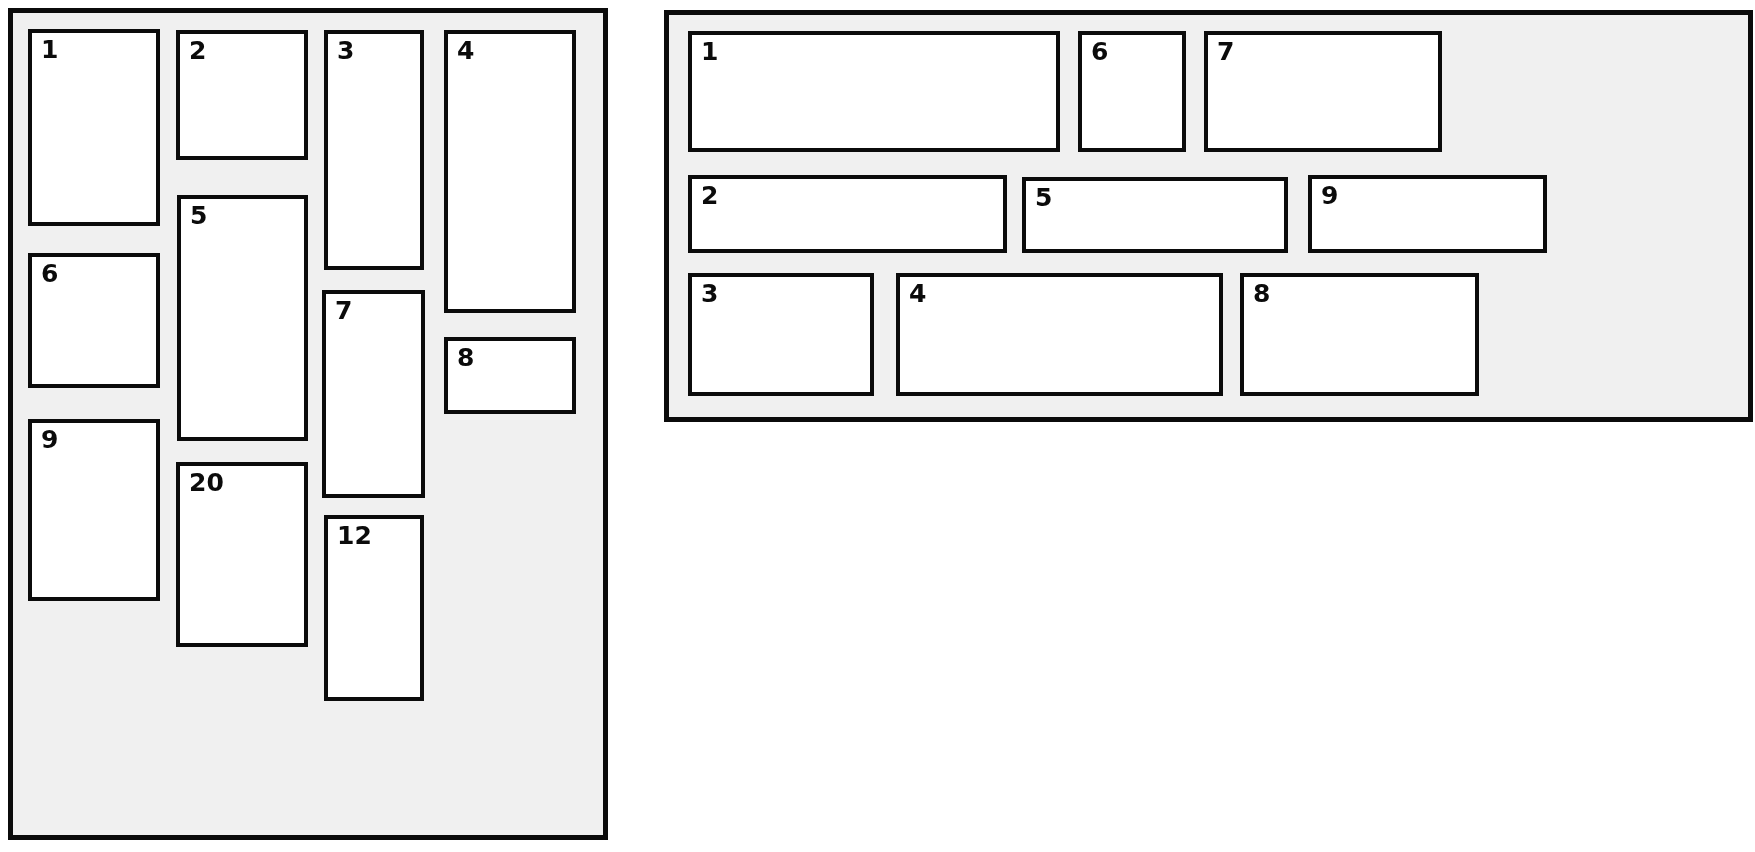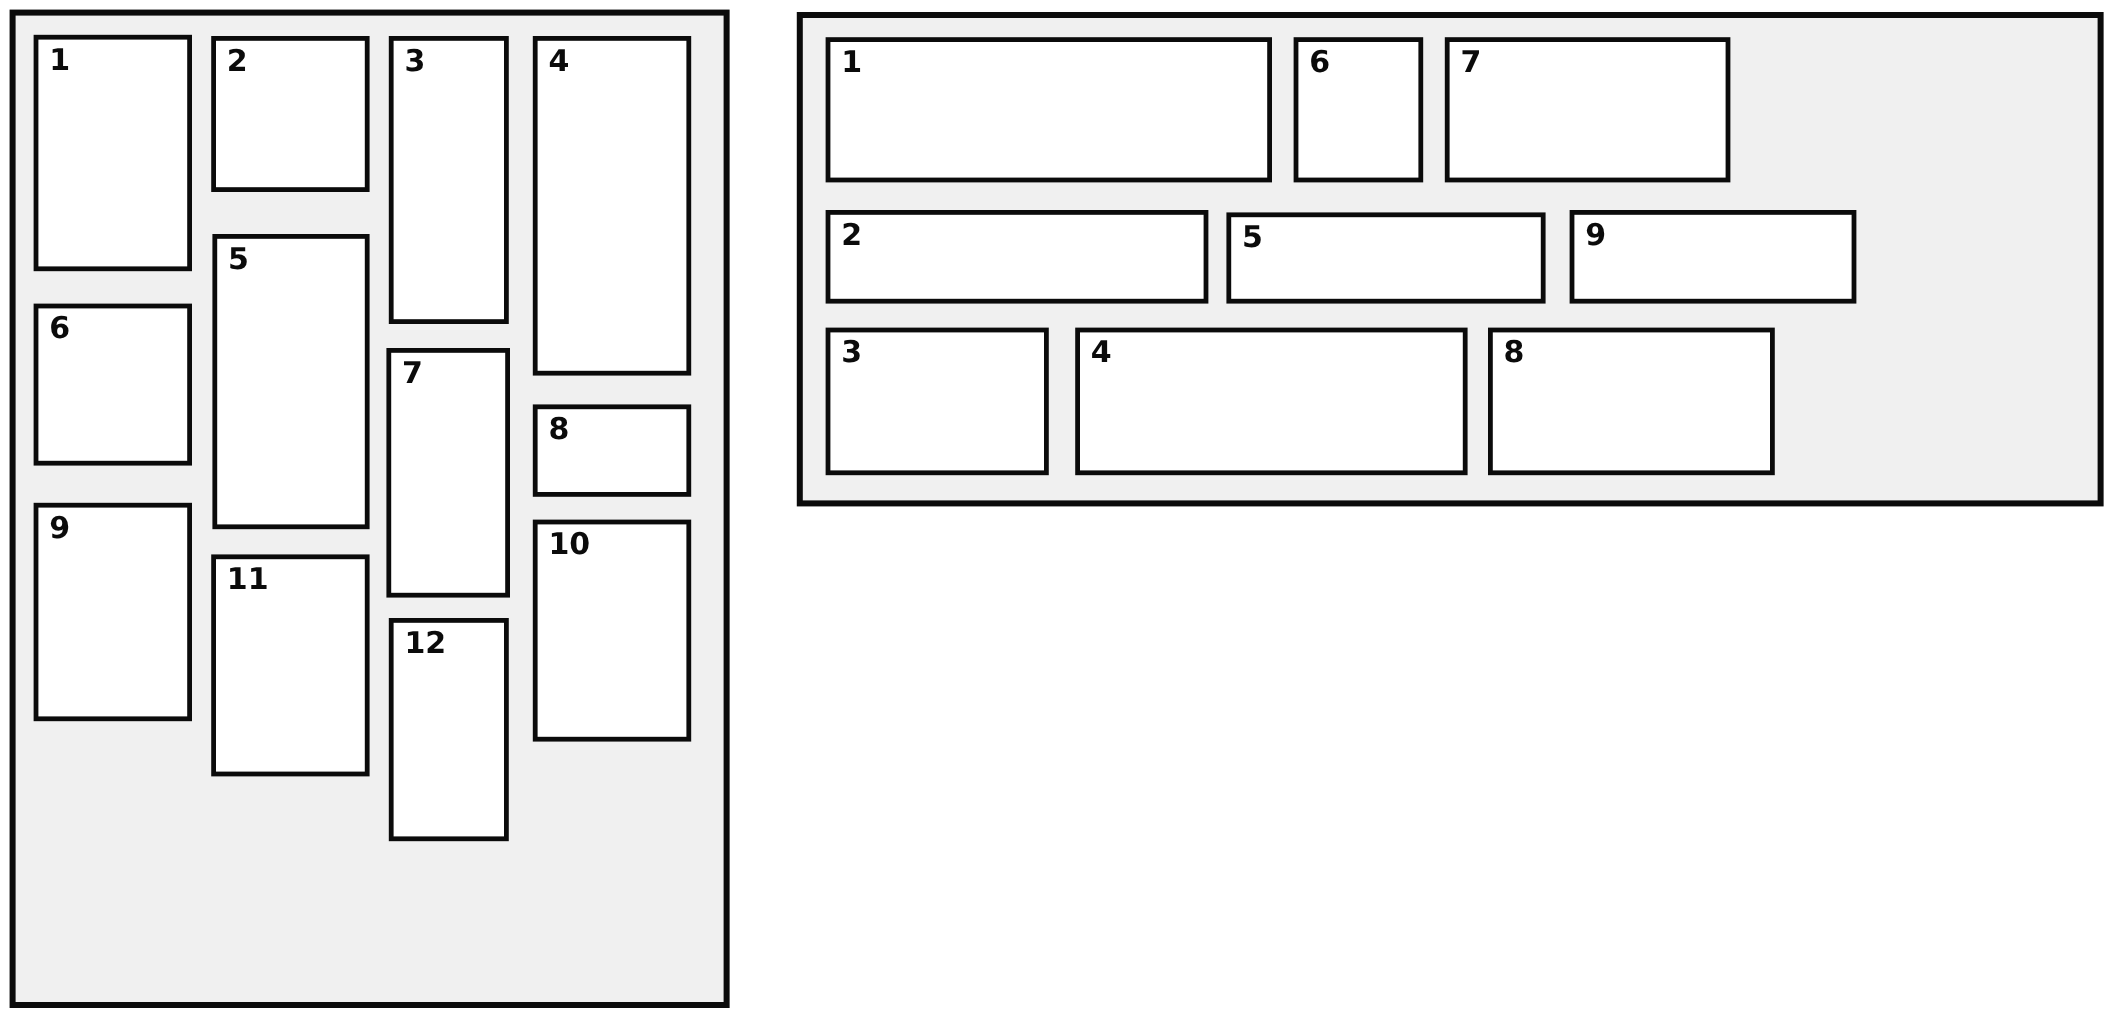--- a/index.html
+++ b/index.html
@@ -70,25 +70,22 @@
       </div>
       <div class="region" style="left: 309px; top: 277px; width: 103px; height: 208px; background: rgb(255, 255, 255); border-color: rgb(11, 11, 11);">
         <span class="region-label">7</span>
       </div>
       <div class="region" style="left: 431px; top: 324px; width: 132px; height: 77px; background: rgb(255, 255, 255); border-color: rgb(11, 11, 11);">
         <span class="region-label">8</span>
       </div>
       <div class="region" style="left: 15px; top: 406px; width: 132px; height: 182px; background: rgb(255, 255, 255); border-color: rgb(11, 11, 11);">
         <span class="region-label">9</span>
       </div>
-      <div class="region" style="left: 431px; top: 420px; width: 132px; height: 185px; background: rgb(255, 255, 255); border-color: rgb(11, 11, 11);">
-        <span class="region-label">10</span>
-      </div>
       <div class="region" style="left: 163px; top: 449px; width: 132px; height: 185px; background: rgb(255, 255, 255); border-color: rgb(11, 11, 11);">
-        <span class="region-label">11</span>
+        <span class="region-label">20</span>
       </div>
       <div class="region" style="left: 311px; top: 502px; width: 100px; height: 186px; background: rgb(255, 255, 255); border-color: rgb(11, 11, 11); text-align: right;">
         <span class="region-label">12</span>
       </div>
     </div>
     <div class="panel" style="left: 664px; top: 10px; width: 1089px; height: 412px; background: rgb(240, 240, 240); border-color: rgb(11, 11, 11);">
       <div class="region" style="left: 19px; top: 16px; width: 372px; height: 121px; background: rgb(255, 255, 255); border-color: rgb(11, 11, 11);">
         <span class="region-label">1</span>
       </div>
       <div class="region" style="left: 409px; top: 16px; width: 108px; height: 121px; background: rgb(255, 255, 255); border-color: rgb(11, 11, 11);">

